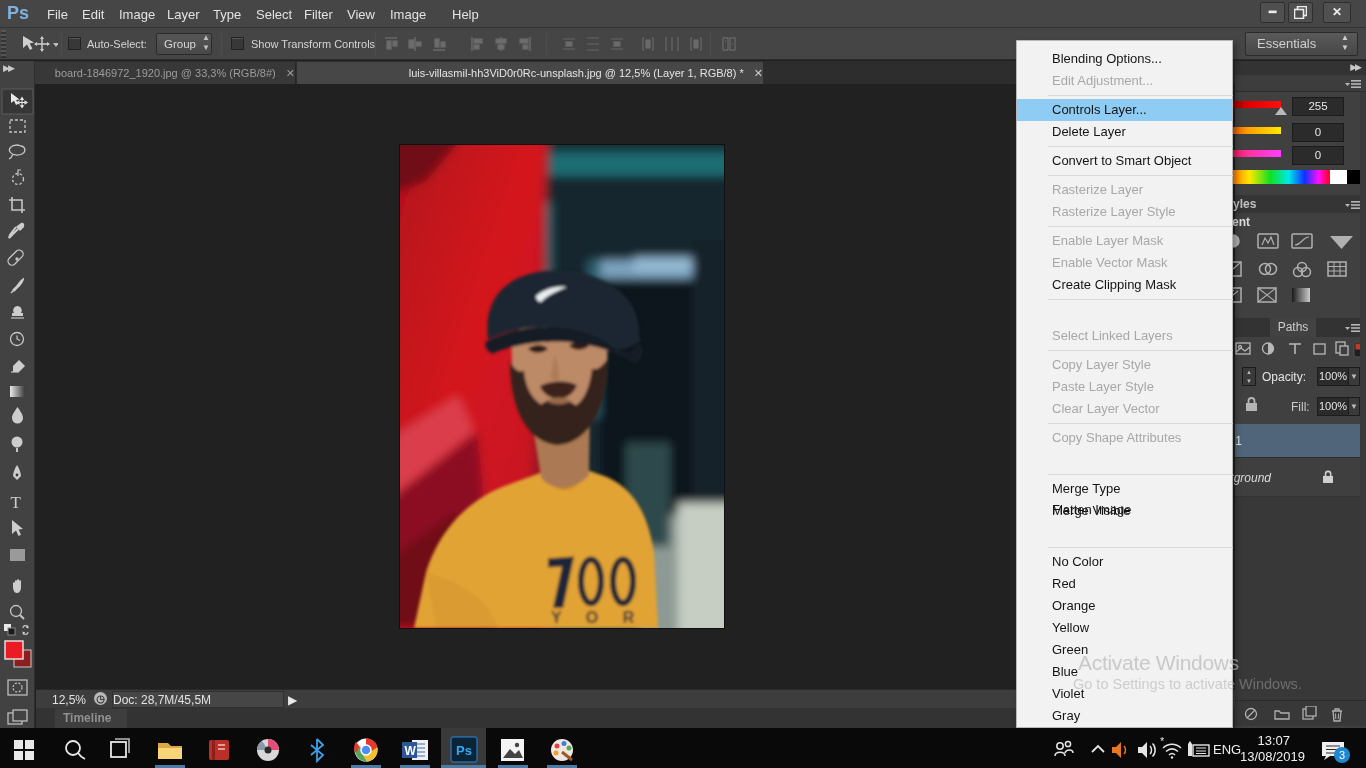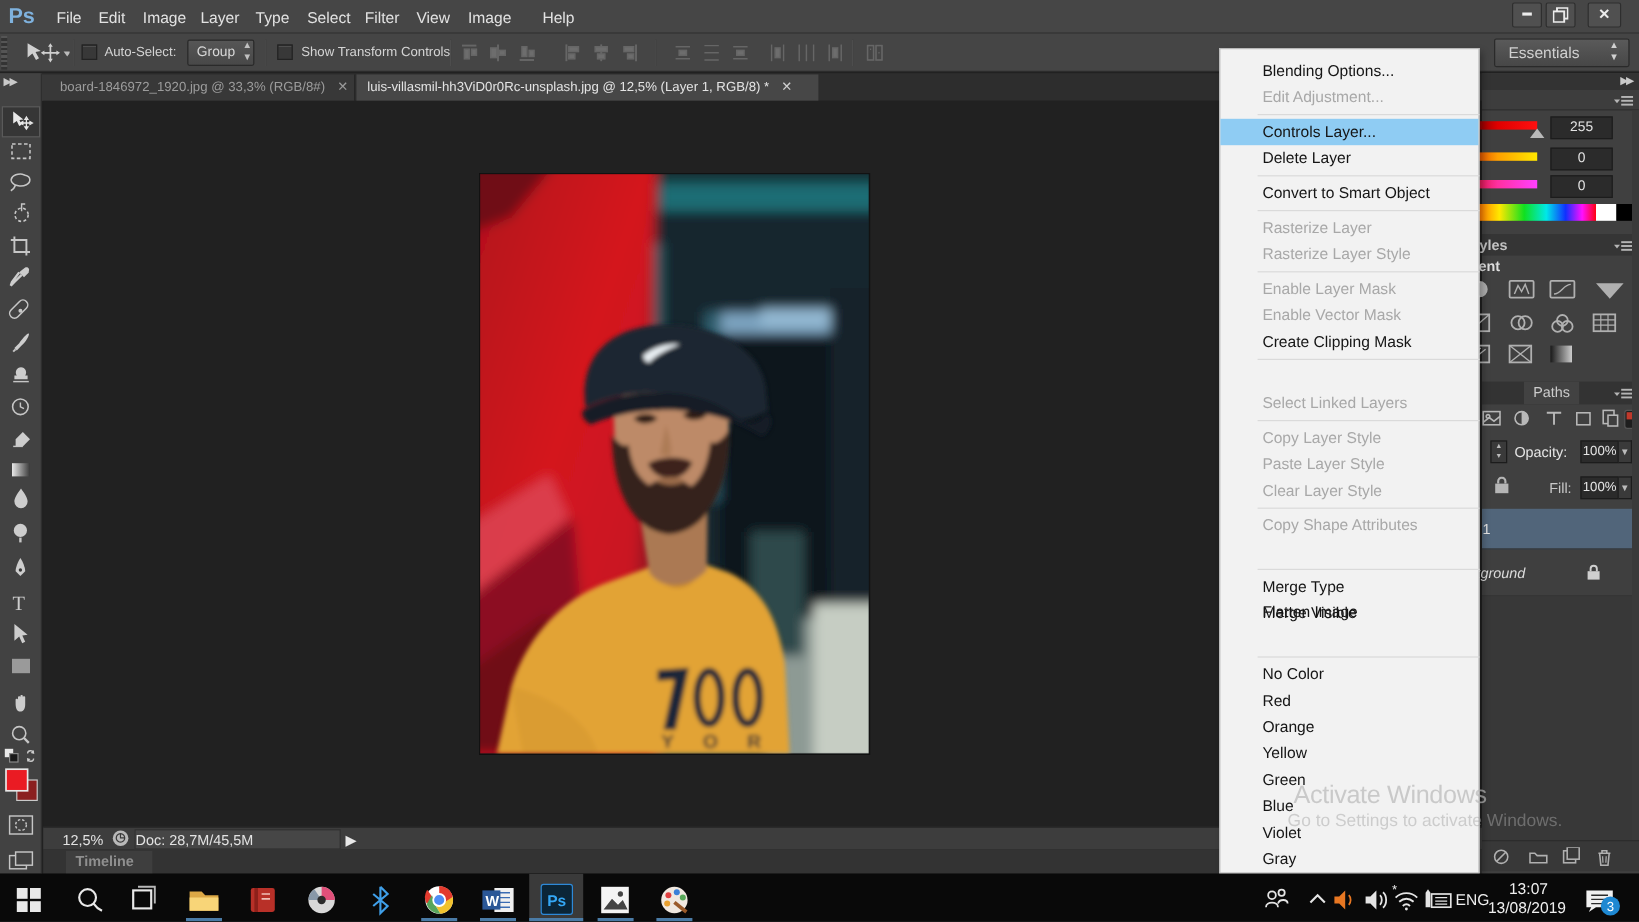--- a/index.html
+++ b/index.html
@@ -34,24 +34,24 @@
   border-radius:2px; color:#d8d8d8; font-size:11.5px; line-height:21px; padding-left:7px; }
 #groupsteppers { position:absolute; left:197px; top:5px; width:18px; height:21px;
   color:#c0c0c0; font-size:8px; line-height:10px; text-align:center; }
 #essentials { position:absolute; left:1245px; top:4px; width:113px; height:24px;
   background:linear-gradient(#5a5a5a,#474747); border:1px solid #2a2a2a;
   border-radius:2px; color:#d0d0d0; font-size:13px; line-height:22px; padding-left:11px; }
 
 
 #tabbar { position:absolute; left:0; top:61px; width:1235px; height:23px;
   background:#2d2d2d; font-size:11px; }
-.dtab { position:absolute; top:1px; height:22px; line-height:22px; }
+.dtab { position:absolute; top:1px; height:22px; line-height:22px;text-align:right; }
 #tab1 { left:19px; width:277px; background:#383838; color:#9c9c9c;
   border-right:1px solid #262626; padding-left:31px; }
-#tab2 { left:297px; width:385px; background:#474747; color:#e4e4e4; padding-left:9px; }
+#tab2 { left:297px; width:466px; background:#474747; color:#e4e4e4; padding-left:9px; }
 .tabx { font-size:11px; padding-left:7px; color:#9a9a9a; }
 
 
 #toolbar { position:absolute; left:0; top:61px; width:35px; height:667px;
   background:#424242; border-right:1px solid #2e2e2e; }
 
 
 #canvas { position:absolute; left:36px; top:84px; width:1199px; height:605px;
   background:#212121; }
 #photo { position:absolute; left:364px; top:61px; width:324px; height:483px; outline:1px solid #101010; }
@@ -581,21 +581,21 @@
   <div class="mi dis" style="top:160px">Rasterize Layer Style</div>
   <div class="msep" style="top:185px"></div>
   <div class="mi dis" style="top:189px">Enable Layer Mask</div>
   <div class="mi dis" style="top:211px">Enable Vector Mask</div>
   <div class="mi" style="top:233px">Create Clipping Mask</div>
   <div class="msep" style="top:258px"></div>
   <div class="mi dis" style="top:284px">Select Linked Layers</div>
   <div class="msep" style="top:309px"></div>
   <div class="mi dis" style="top:313px">Copy Layer Style</div>
   <div class="mi dis" style="top:335px">Paste Layer Style</div>
-  <div class="mi dis" style="top:357px">Clear Layer Style</div>
+  <div class="mi dis" style="top:357px">Clear Layer Vector</div>
   <div class="msep" style="top:382px"></div>
   <div class="mi dis" style="top:386px">Copy Shape Attributes</div>
   <div class="msep" style="top:433px"></div>
   <div class="mi" style="top:437px">Merge Type</div>
   <div class="mi" style="top:459px">Merge Visible</div>
   <div class="mi" style="top:458px">Flatten Image</div>
   <div class="msep" style="top:506px"></div>
   <div class="mi" style="top:510px">No Color</div>
   <div class="mi" style="top:532px">Red</div>
   <div class="mi" style="top:554px">Orange</div>

